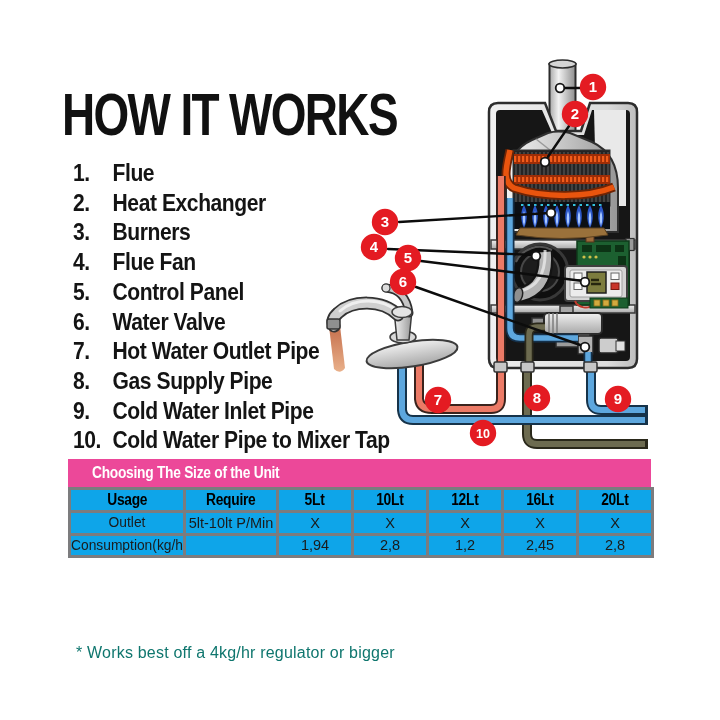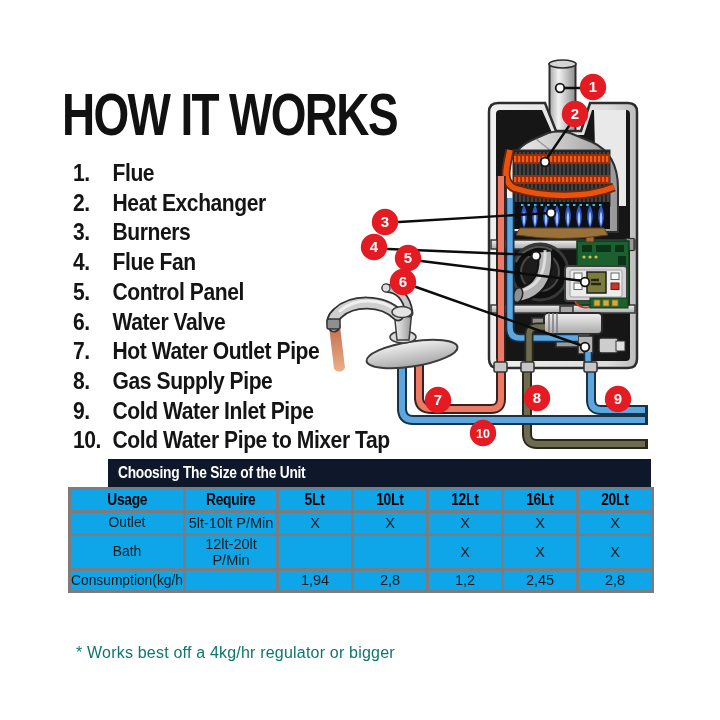--- a/index.html
+++ b/index.html
@@ -18,22 +18,22 @@
     transform:scaleX(0.86);transform-origin:0 0;
   }
   .part{
     display:flex;line-height:29.7px;font-size:24.5px;font-weight:700;
     color:#141414;letter-spacing:-0.5px;white-space:nowrap;
   }
   .pnum{flex:0 0 46px;width:46px;}
   .diagram-wrap{position:absolute;left:300px;top:55px;width:410px;height:405px;}
   .table-block{position:absolute;left:68px;top:459px;width:583px;}
   .tbar{
-    background:#0f172a;color:#fff;height:28px;line-height:28px;
-    padding-left:10px;font-size:16px;font-weight:700;margin-left:40px;
+    background:#ec4899;color:#fff;height:28px;line-height:28px;
+    padding-left:24px;font-size:16px;font-weight:700;
   }
   .tbar .cond{transform-origin:0 50%;}
   table{border-collapse:collapse;width:583px;table-layout:fixed;background:#0ea5e9;}
   th,td{border:3px solid #7c7c7e;text-align:center;padding:0;overflow:hidden;}
   th{height:20px;}
   td{height:19.5px;font-size:14.5px;color:#1b1b1b;}
   td.cell-first{font-size:13.8px;}
   .cond{display:inline-block;transform:scaleX(0.86);font-weight:700;
     font-size:16px;letter-spacing:-0.3px;white-space:nowrap;}
   .footnote{
@@ -368,29 +368,20 @@
       <tr>
         <td class="cell-first">Outlet</td>
         <td>5lt-10lt P/Min</td>
         <td>X</td>
         <td>X</td>
         <td>X</td>
         <td>X</td>
         <td>X</td>
       </tr>
       <tr>
-        <td class="cell-first">Bath</td>
-        <td>12lt-20lt P/Min</td>
-        <td></td>
-        <td></td>
-        <td>X</td>
-        <td>X</td>
-        <td>X</td>
-      </tr>
-      <tr>
         <td class="cell-first">Consumption(kg/hr)</td>
         <td></td>
         <td>1,94</td>
         <td>2,8</td>
         <td>1,2</td>
         <td>2,45</td>
         <td>2,8</td>
       </tr>
     </tbody>
   </table>

